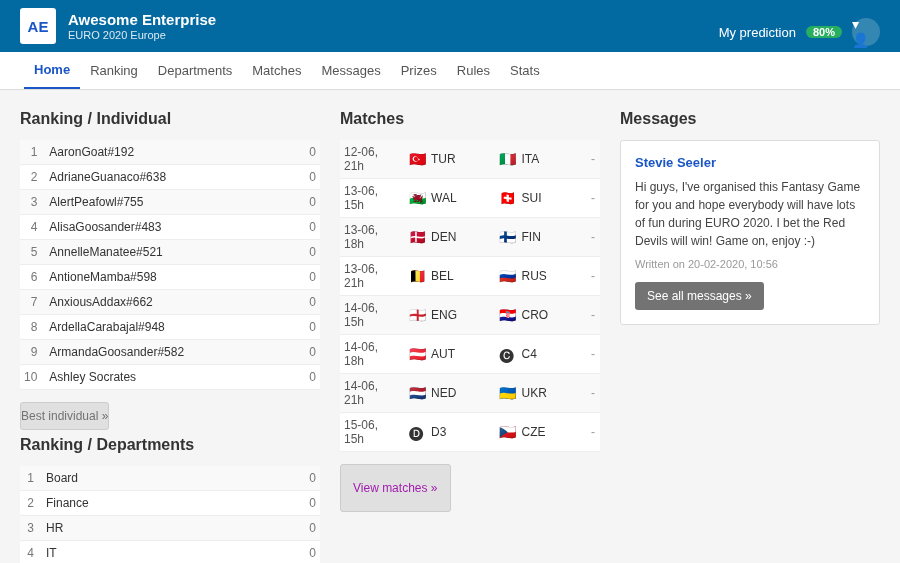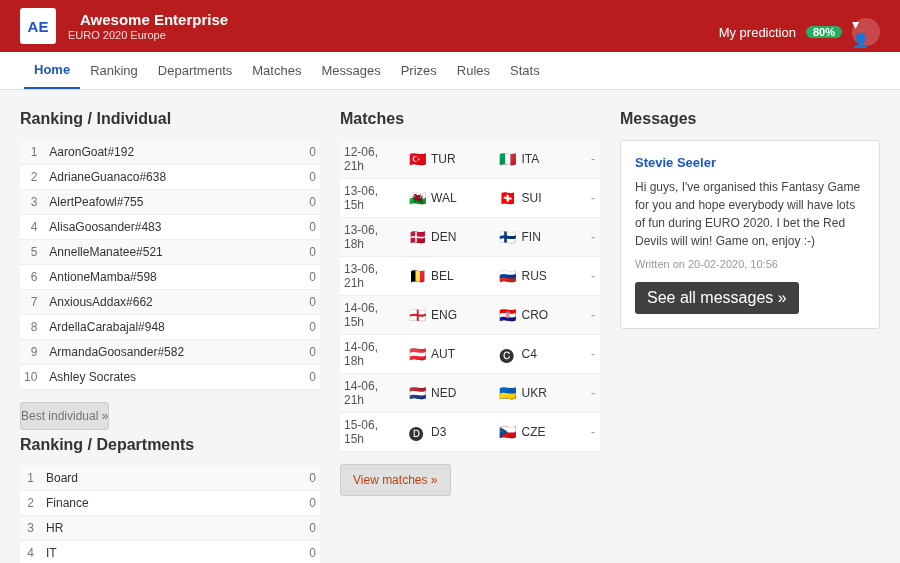--- a/index.html
+++ b/index.html
@@ -1,41 +1,41 @@
 <!DOCTYPE html>
 <html><head>
   <meta charset="utf-8">
   <style>
     * { margin: 0; padding: 0; box-sizing: border-box; }
     body { font-family: Arial, sans-serif; font-size: 13px; background: #f5f5f5; color: #333; }
 
     
     .header {
-      background: #b91c1c;
+      background: #0369a1;
       color: white;
       padding: 12px 20px;
       display: flex;
       align-items: center;
       justify-content: space-between;
       height: 52px;
     }
     .header-left { display: flex; align-items: center; gap: 12px; }
     .logo-box {
       background: white;
       color: #1a56c4;
       font-weight: bold;
       font-size: 15px;
       width: 36px;
       height: 36px;
       display: flex;
       align-items: center;
       justify-content: center;
       border-radius: 3px;
     }
-    .app-title { font-size: 15px; font-weight: bold; line-height: 1.2; margin-left: 12px; }
+    .app-title { font-size: 15px; font-weight: bold; line-height: 1.2; }
     .app-subtitle { font-size: 11px; opacity: 0.85; }
     .header-right { display: flex; align-items: center; gap: 10px; font-size: 13px; margin-top: 12px; }
     .prediction-text { font-size: 13px; }
     .prediction-badge {
       background: #27ae60;
       color: white;
       border-radius: 10px;
       padding: 0 7px;
       font-size: 11px;
       font-weight: bold;
@@ -122,43 +122,43 @@
     .match-date { color: #555; width: 65px; }
     .match-team { display: flex; align-items: center; gap: 4px; width: 70px; }
     .flag { width: 18px; height: 12px; display: inline-flex; align-items: center; font-size: 14px; }
     .match-score { text-align: center; width: 14px; color: #999; }
 
     
     .btn-view {
       background: #e0e0e0;
       border: 1px solid #ccc;
       border-radius: 3px;
-      padding: 8px 12px;
+      padding: 16px 12px;
       font-size: 12px;
       cursor: pointer;
-      color: #c2410c;
+      color: #a21caf;
       display: inline-block;
     }
 
     
     .messages-card {
       background: white;
       border: 1px solid #ddd;
       border-radius: 3px;
       padding: 14px;
     }
     .msg-author { color: #1a56c4; font-weight: bold; font-size: 13px; margin-bottom: 8px; }
     .msg-text { font-size: 12px; color: #444; line-height: 1.5; margin-bottom: 8px; }
     .msg-date { font-size: 11px; color: #999; margin-bottom: 12px; }
     .btn-messages {
-      background: #404040;
+      background: #737373;
       border: none;
       border-radius: 3px;
       padding: 7px 12px;
-      font-size: 16px;
+      font-size: 12px;
       cursor: pointer;
       color: white;
     }
   </style>
 </head>
 <body>
 
 <div class="header">
   <div class="header-left">
     <div class="logo-box">

